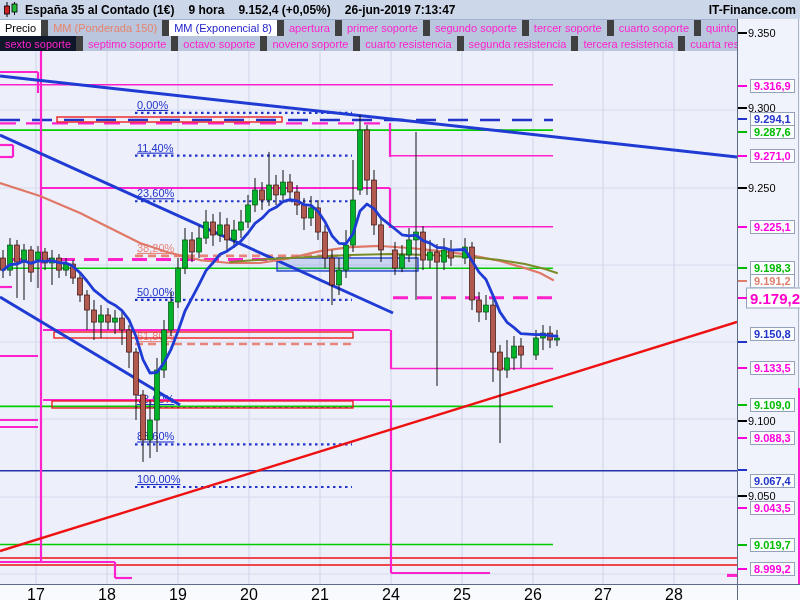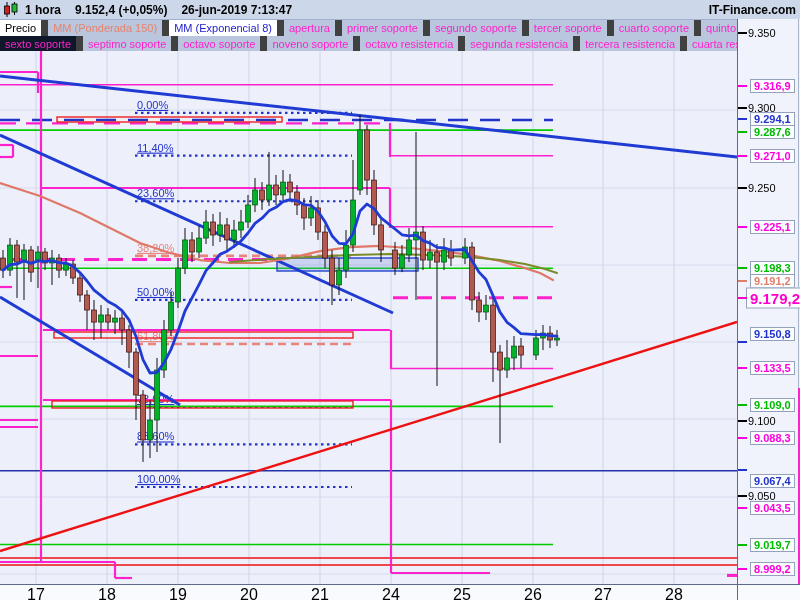--- a/index.html
+++ b/index.html
@@ -33,21 +33,22 @@
 </head>
 <body>
 
 <div id="titlebar">
   <svg class="candle-ico" viewBox="0 0 16 15">
     <line x1="4" y1="0" x2="4" y2="15" stroke="#000" stroke-width="1"></line>
     <rect x="1.5" y="4" width="5" height="8" fill="#cc2222" stroke="#000" stroke-width="0.8"></rect>
     <line x1="11.5" y1="0" x2="11.5" y2="13" stroke="#000" stroke-width="1"></line>
     <rect x="9" y="2" width="5" height="8" fill="#22bb33" stroke="#000" stroke-width="0.8"></rect>
   </svg>
-  <span class="seg">1 hora</span>
+  <span class="seg">España 35 al Contado (1€)</span>
+  <span class="seg">9 hora</span>
   <span class="seg">9.152,4 (+0,05%)</span>
   <span class="seg">26-jun-2019 7:13:47</span>
   <span class="brand">IT-Finance.com</span>
 </div>
 
 <div id="legend1" class="legendrow">
     <span class="lcell" style="color: rgb(0, 0, 0); background: rgb(255, 255, 255);">Precio</span>
     <span class="lcell" style="color: rgb(232, 131, 107); background: rgb(185, 198, 222);">MM (Ponderada 150)</span>
     <span class="lcell" style="color: rgb(34, 34, 204); background: rgb(255, 255, 255);">MM (Exponencial 8)</span>
     <span class="lcell" style="color: rgb(255, 34, 204); background: rgb(185, 198, 222);">apertura</span>
@@ -56,21 +57,21 @@
     <span class="lcell" style="color: rgb(255, 34, 204); background: rgb(185, 198, 222);">tercer soporte</span>
     <span class="lcell" style="color: rgb(255, 34, 204); background: rgb(185, 198, 222);">cuarto soporte</span>
     <span class="lcell" style="color: rgb(255, 34, 204); background: rgb(185, 198, 222);">quinto soporte</span>
     <span class="lfill"></span>
   </div>
 <div id="legend2" class="legendrow">
     <span class="lcell" style="color: rgb(255, 34, 204); background: #0f172a;">sexto soporte</span>
     <span class="lcell" style="color: rgb(255, 34, 204); background: rgb(185, 198, 222);">septimo soporte</span>
     <span class="lcell" style="color: rgb(255, 34, 204); background: rgb(185, 198, 222);">octavo soporte</span>
     <span class="lcell" style="color: rgb(255, 34, 204); background: rgb(185, 198, 222);">noveno soporte</span>
-    <span class="lcell" style="color: rgb(255, 34, 204); background: rgb(185, 198, 222);">octavo resistencia</span>
+    <span class="lcell" style="color: rgb(255, 34, 204); background: rgb(185, 198, 222);">cuarto resistencia</span>
     <span class="lcell" style="color: rgb(255, 34, 204); background: rgb(185, 198, 222);">segunda resistencia</span>
     <span class="lcell" style="color: rgb(255, 34, 204); background: rgb(185, 198, 222);">tercera resistencia</span>
     <span class="lcell" style="color: rgb(255, 34, 204); background: rgb(185, 198, 222);">cuarta resistencia</span>
     <span class="lfill"></span>
   </div>
 
 <div id="plot">
   <svg id="chart-svg" width="737" height="533" viewBox="0 51 737 533">
       <g>
         <line x1="36" y1="51" x2="36" y2="584" stroke="#ccd3ea" stroke-width="1"></line>

